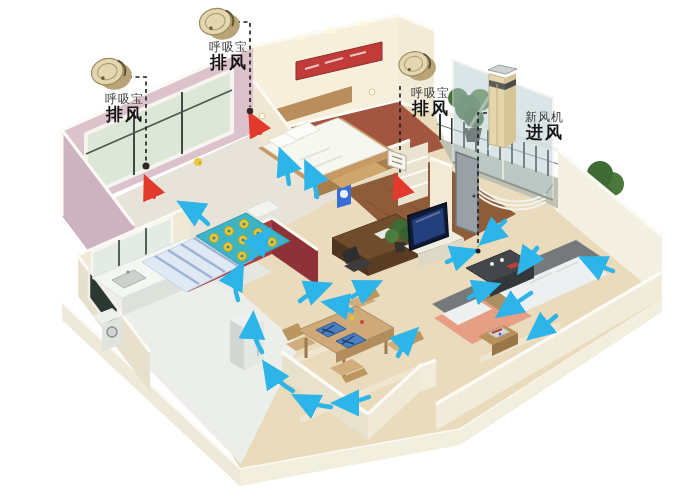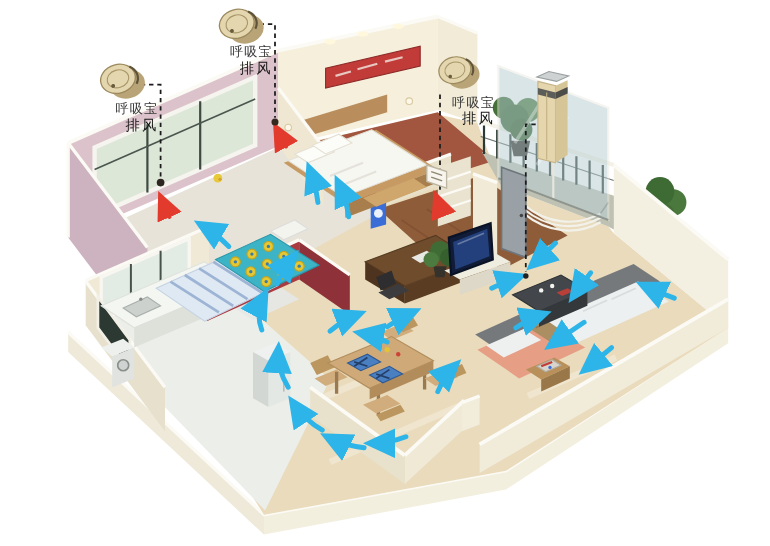--- a/index.html
+++ b/index.html
@@ -1,21 +1,21 @@
 <!DOCTYPE html>
 <html><head>
 <meta charset="utf-8">
 <style>
   html,body{margin:0;padding:0;background:#fff;}
   .canvas{position:relative;width:700px;height:496px;background:#ffffff;overflow:hidden;
           font-family:"DejaVu Sans",sans-serif;}
   .scene{position:absolute;left:0;top:0;}
   .callout{position:absolute;text-align:right;color:#3a3a3a;line-height:15px;}
   .callout .l1{display:block;font-size:12px;font-weight:500;letter-spacing:1px;}
-  .callout .l2{display:block;font-size:13px;font-weight:400;color:#141414;letter-spacing:2px;}
+  .callout .l2{display:block;font-size:17px;font-weight:700;color:#141414;letter-spacing:2px;}
 </style>
 </head>
 <body>
 
 <div class="canvas">
 <svg class="scene" width="700" height="496" viewBox="0 0 700 496">
   <defs>
     <marker id="mb" markerWidth="7" markerHeight="7" refX="4.5" refY="3" orient="auto">
       <path d="M0,0 L6.5,3 L0,6 Z" fill="#2db4e8"></path>
     </marker>
@@ -411,13 +411,17 @@
   <span class="l2">排风</span>
 </div>
 <div class="callout" style="left:190px;top:40px;width:58px;">
   <span class="l1">呼吸宝</span>
   <span class="l2">排风</span>
 </div>
 <div class="callout" style="left:392px;top:86px;width:58px;">
   <span class="l1">呼吸宝</span>
   <span class="l2">排风</span>
 </div>
+<div class="callout" style="left:502px;top:110px;width:62px;">
+  <span class="l1">新风机</span>
+  <span class="l2">进风</span>
 </div>
+</div>
 
 </body></html>

